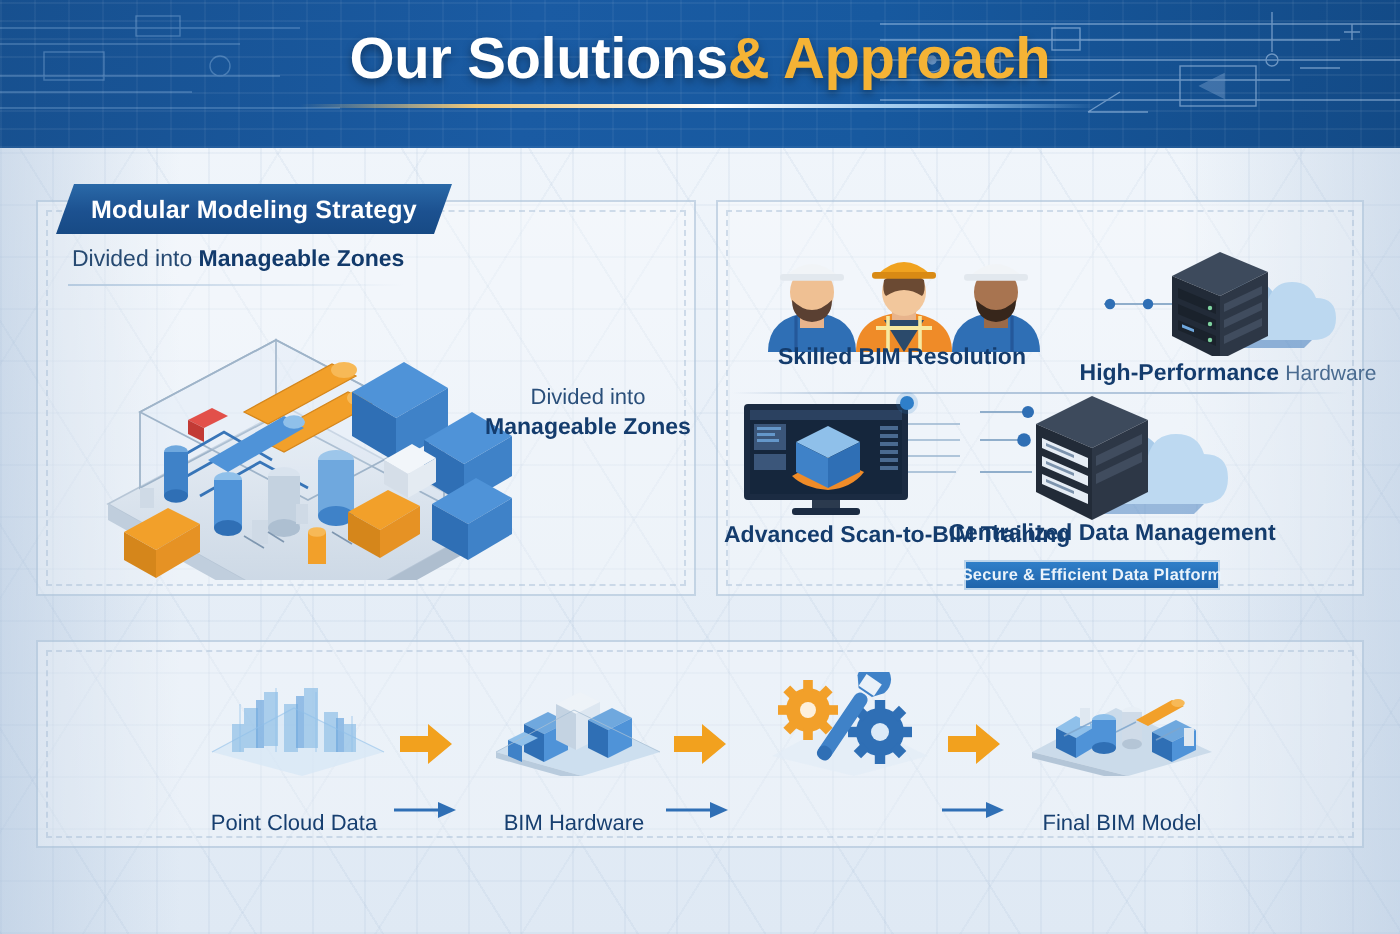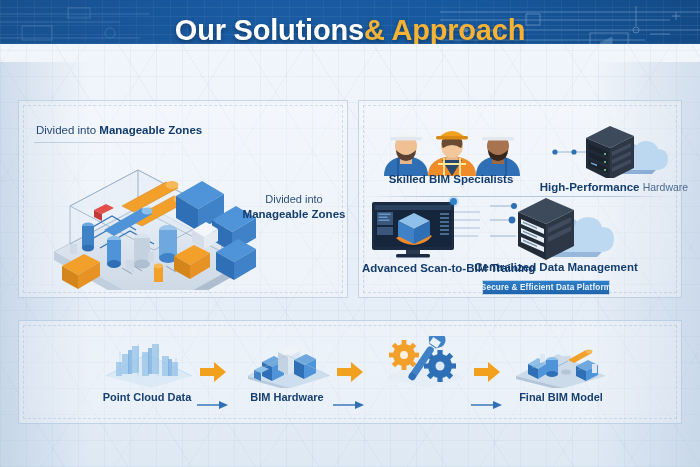--- a/index.html
+++ b/index.html
@@ -32,21 +32,21 @@
     pointer-events:none;
   }
   .bp-right-fade{
     position:absolute; right:0; top:62px; bottom:0; width:110px;
     background:linear-gradient(-90deg, rgba(166,189,216,.40), rgba(166,189,216,0));
     pointer-events:none;
   }
 
   
   .header {
-    position:absolute; left:0; top:0; width:700px; height:44px;
+    position:absolute; left:0; top:0; width:700px; height:74px;
     background:linear-gradient(100deg,#17508f 0%,#1a5ba3 38%,#17599f 62%,#134a86 100%);
     overflow:hidden;
     text-decoration:underline;
   }
   .header-lines {
     position:absolute; inset:0;
     background-image:
       repeating-linear-gradient(0deg, rgba(255,255,255,.055) 0 1px, transparent 1px 9px),
       repeating-linear-gradient(90deg, rgba(255,255,255,.045) 0 1px, transparent 1px 17px);
   }
@@ -145,21 +145,21 @@
   }
   .node-dot{
     position:absolute; width:7px; height:7px; border-radius:50%;
     background:#2f7fc9; box-shadow:0 0 0 2px rgba(47,127,201,.18);
     z-index:5;
   }
 
   
   .wf-step { position:absolute; top:336px; width:126px; text-align:center; z-index:4; }
   .wf-icon { height:52px; position:relative; }
-  .wf-label { margin-top:3px; font-size:11px; font-weight:bold; color:#173f70; white-space:nowrap; }
+  .wf-label { margin-top:18px; font-size:11px; font-weight:normal; color:#173f70; white-space:nowrap; }
   #wf-0 { left:84px; } #wf-1 { left:224px; } #wf-2 { left:360px; } #wf-3 { left:498px; }
 
   .wf-arrow { position:absolute; top:362px; width:26px; height:20px; z-index:4; }
   #ar-0{ left:200px; } #ar-1{ left:337px; } #ar-2{ left:474px; }
 
   .wf-smallarrow { position:absolute; top:400px; width:34px; height:10px; z-index:5; }
   #sa-0{ left:197px; } #sa-1{ left:333px; } #sa-2{ left:471px; }
 </style>
 </head>
 <body>
@@ -202,20 +202,23 @@
         <span class="t-w">Our </span><span class="t-w">Solutions</span><span class="t-g">&amp; Approach</span>
       </span>
     </div>
     <div class="title-underline"></div>
   </div>
 
   <div class="panel" id="panel-modular">
     <div class="panel-inner-dash"></div>
   </div>
 
+  <div class="ribbon" id="ribbon-modular">
+    <span>Modular Modeling Strategy</span>
+  </div>
 
   <div class="sub-head">
     <span>Divided into </span><b>Manageable Zones</b>
   </div>
   <div class="sub-rule"></div>
 
   <svg class="iso-stage" viewBox="0 0 250 142">
     <defs>
       <linearGradient id="slabG" x1="0" y1="0" x2="0" y2="1">
         <stop offset="0" stop-color="#e9eff6"></stop>
@@ -351,21 +354,21 @@
       <path d="M104 60 q0 -18 22 -20 q22 2 22 20 z" fill="#2f6fb5"></path>
       <path d="M120 40 h12 v8 h-12 z" fill="#9a6a48"></path>
       <ellipse cx="126" cy="30" rx="11" ry="12" fill="#a87450"></ellipse>
       <path d="M116 34 q10 10 20 0 q0 10 -10 11 q-10 -1 -10 -11z" fill="#37261b"></path>
       <path d="M113 22 q13 -12 26 0 z" fill="#f1f4f7"></path>
       <rect x="110" y="21" width="32" height="3.4" rx="1.6" fill="#e2e8ee"></rect>
       <path d="M134 60 v-18" stroke="#24589a" stroke-width="1.6"></path>
     </g>
   </svg>
 
-  <div class="lbl lbl-main" id="lbl-specialists">Skilled BIM Specialists</div>
+  <div class="lbl lbl-main" id="lbl-specialists">Skilled BIM Resolution</div>
 
   <svg style="position:absolute;left:552px;top:122px;width:132px;height:56px;z-index:3;" viewBox="0 0 132 56">
 
     <g stroke="#90aecb" stroke-width="0.9" fill="none">
       <path d="M0 30 H34"></path>
     </g>
     <circle cx="3" cy="30" r="2.6" fill="#2f6fb5"></circle>
     <circle cx="22" cy="30" r="2.6" fill="#2f6fb5"></circle>
 
     <g>

